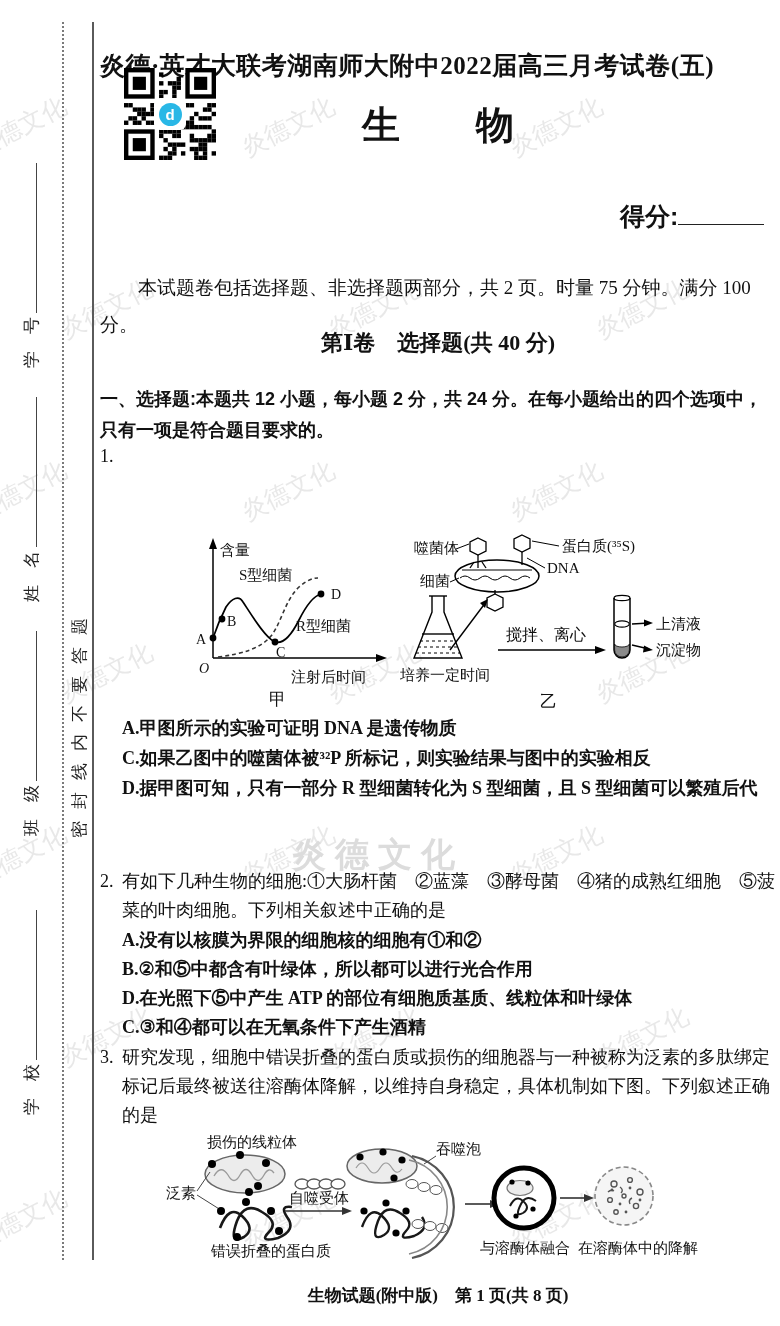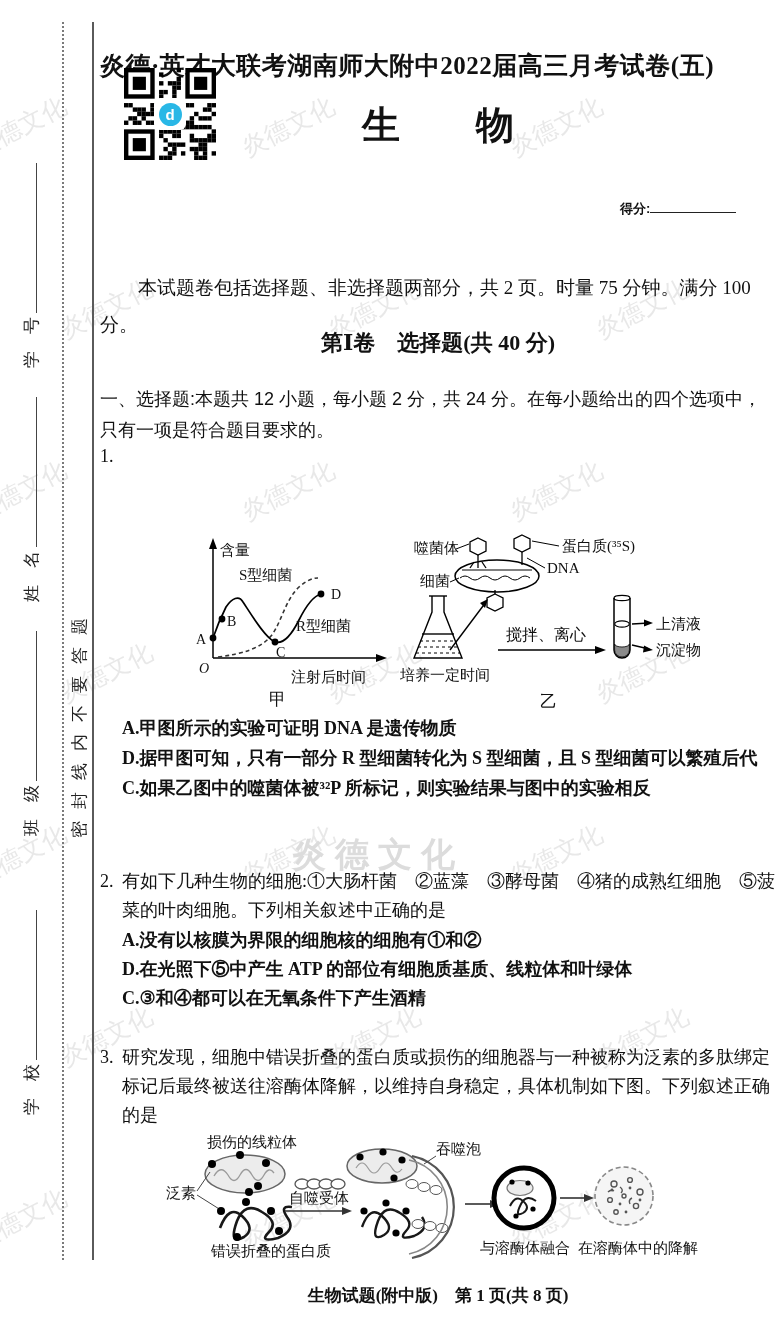--- a/index.html
+++ b/index.html
@@ -24,30 +24,30 @@
   .exam-title{position:absolute;left:100px;top:26px;width:676px;font-weight:bold;
       font-size:25px;letter-spacing:0.5px;white-space:nowrap;z-index:1;margin-top:23px;}
   .qr{position:absolute;left:124px;top:68px;width:92px;height:92px;z-index:1;}
   .qr-logo{position:absolute;left:30px;top:30px;width:32px;height:32px;background:#fff;
       border-radius:6px;display:flex;align-items:center;justify-content:center;}
   .qr-logo i{width:23px;height:23px;border-radius:50%;background:#29b7e6;color:#fff;
       font-style:normal;font-weight:bold;font-family:"Liberation Sans",sans-serif;
       font-size:15px;display:flex;align-items:center;justify-content:center;}
   .subject{position:absolute;left:100px;top:100px;width:676px;text-align:center;
       font-size:38px;font-weight:bold;z-index:1;}
-  .score{position:absolute;left:620px;top:200px;font-size:13px;font-weight:bold;z-index:1;
+  .score{position:absolute;left:620px;top:200px;font-size:25px;font-weight:bold;z-index:1;
       font-family:"Liberation Sans","DejaVu Sans",sans-serif;}
   .score .scoreline{display:inline-block;width:86px;border-bottom:1.6px solid #222;height:1px;}
   
   .intro{position:absolute;left:100px;top:250px;width:674px;font-size:19px;line-height:37px;
       text-indent:2em;z-index:1;}
   .part-title{position:absolute;left:100px;top:328px;width:676px;text-align:center;
       font-size:22px;font-weight:bold;z-index:1;}
   .instruction{position:absolute;left:100px;top:384px;width:676px;font-size:18px;line-height:31px;
-      font-weight:normal;font-family:"Liberation Sans","DejaVu Sans",sans-serif;z-index:1;}
+      font-weight:bold;font-family:"Liberation Sans","DejaVu Sans",sans-serif;z-index:1;}
   .question{position:absolute;left:100px;width:676px;font-size:18px;line-height:29px;
       padding-left:22px;box-sizing:border-box;z-index:1;}
   .qnum{position:absolute;left:0;top:0;}
   .options{position:absolute;left:122px;width:652px;font-size:18px;line-height:30px;z-index:1;font-weight:bold;}
   .opt{padding-left:23px;text-indent:-23px;}
   .footer{position:absolute;left:100px;top:1284px;width:676px;text-align:center;
       font-size:17px;z-index:1;font-weight:bold;}
   
   .fig{position:absolute;z-index:1;}
   svg text{font-family:"Liberation Serif","DejaVu Serif",serif;font-size:15px;fill:#111;}
@@ -316,30 +316,31 @@
     <polygon points="253,91 244,87.5 244,94.5" fill="#000"></polygon>
     <text x="256" y="97">上清液</text>
     <line x1="232" y1="113" x2="249" y2="117" stroke="#000" stroke-width="1.3"></line>
     <polygon points="253,118 244,113.5 243,120.5" fill="#000"></polygon>
     <text x="256" y="123">沉淀物</text>
     <text x="140" y="175" class="cap">乙</text>
   </svg>
 
   <div class="options" style="top:713px">
     <div class="opt">A.甲图所示的实验可证明 DNA 是遗传物质</div>
+    <div class="opt">C.如果乙图中的噬菌体被³²P 所标记，则实验结果与图中的实验相反</div>
     <div class="opt">D.据甲图可知，只有一部分 R 型细菌转化为 S 型细菌，且 S 型细菌可以繁殖后代</div>
-    <div class="opt">C.如果乙图中的噬菌体被³²P 所标记，则实验结果与图中的实验相反</div>
   </div>
 
   <div class="question" style="top:867px">
     <span class="qnum">2.</span>
     <span>有如下几种生物的细胞:①大肠杆菌　②蓝藻　③酵母菌　④猪的成熟红细胞　⑤菠菜的叶肉细胞。下列相关叙述中正确的是</span>
   </div>
   <div class="options" style="top:926px;line-height:29px">
     <div class="opt">A.没有以核膜为界限的细胞核的细胞有①和②</div>
+    <div class="opt">B.②和⑤中都含有叶绿体，所以都可以进行光合作用</div>
     <div class="opt">D.在光照下⑤中产生 ATP 的部位有细胞质基质、线粒体和叶绿体</div>
     <div class="opt">C.③和④都可以在无氧条件下产生酒精</div>
   </div>
 
   <div class="question" style="top:1043px">
     <span class="qnum">3.</span>
     <span>研究发现，细胞中错误折叠的蛋白质或损伤的细胞器与一种被称为泛素的多肽绑定标记后最终被送往溶酶体降解，以维持自身稳定，具体机制如下图。下列叙述正确的是</span>
   </div>
 
   <svg class="fig" style="left:150px;top:1132px" width="560" height="135" viewBox="0 0 560 135">

